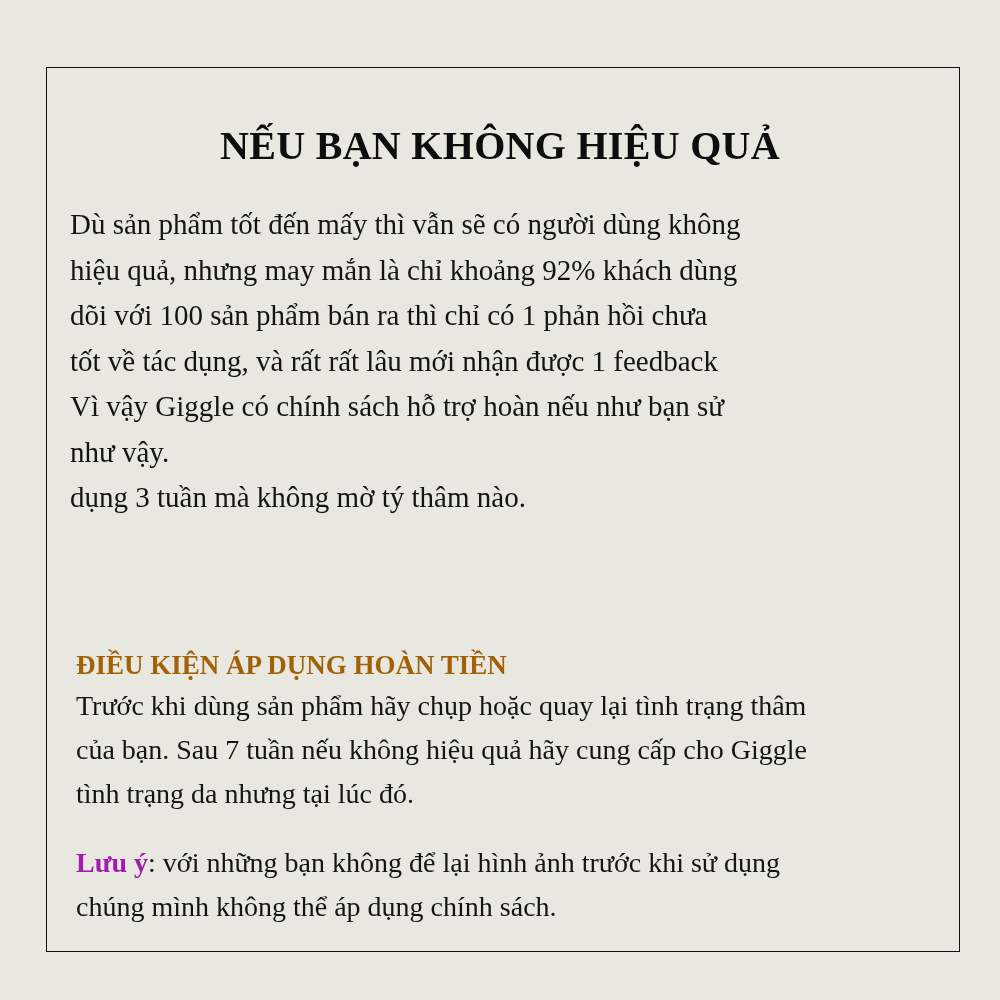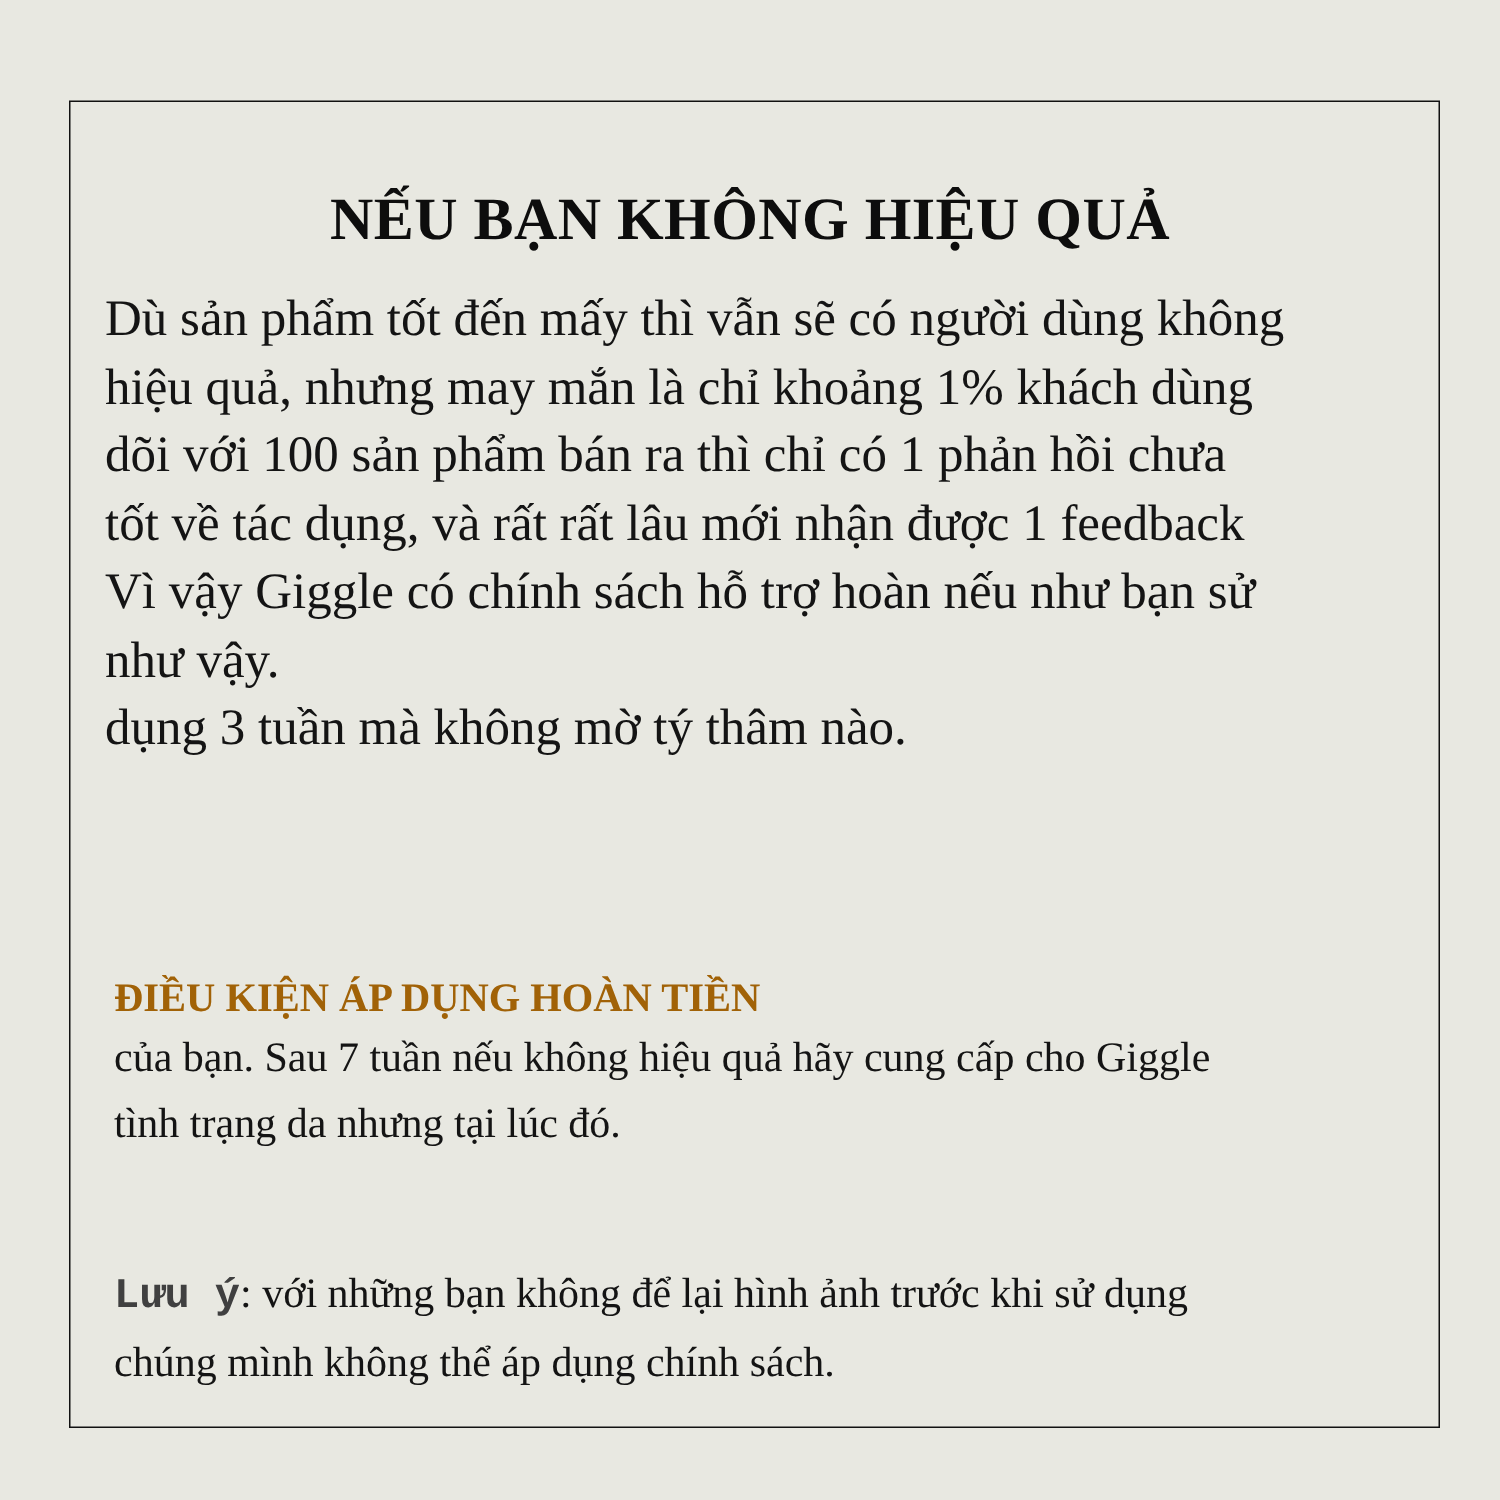--- a/index.html
+++ b/index.html
@@ -35,23 +35,23 @@
       text-align: center;
       font-weight: bold;
       font-size: 40px;
       line-height: 52px;
       letter-spacing: 0.3px;
       color: #0d0d0d;
     }
     .body1 {
       position: absolute;
       left: 70px;
-      top: 190px;
+      top: 202px;
       width: 880px;
-      font-size: 34px;
+      font-size: 29px;
       line-height: 45.5px;
     }
     .body1 .line {
       display: block;
       white-space: nowrap;
     }
     .section-heading {
       position: absolute;
       left: 76px;
       top: 642px;
@@ -76,45 +76,45 @@
     .note {
       position: absolute;
       left: 76px;
       top: 841px;
       width: 890px;
       font-size: 28px;
       line-height: 44px;
     }
     .note .label {
       font-weight: bold;
-      color: #404040;
-      font-family: Liberation Mono, monospace;
+      color: #a21caf;
     }
   </style>
 </head>
 <body>
 
 <div class="page">
   <div class="frame"></div>
 
   <h1 class="title" style="margin:0;">NẾU BẠN KHÔNG HIỆU QUẢ</h1>
 
   <div class="body1">
     <span class="line">Dù sản phẩm tốt đến mấy thì vẫn sẽ có người dùng không</span>
-    <span class="line">hiệu quả, nhưng may mắn là chỉ khoảng 1% khách dùng</span>
+    <span class="line">hiệu quả, nhưng may mắn là chỉ khoảng 92% khách dùng</span>
     <span class="line">dõi với 100 sản phẩm bán ra thì chỉ có 1 phản hồi chưa</span>
     <span class="line">tốt về tác dụng, và rất rất lâu mới nhận được 1 feedback</span>
     <span class="line">Vì vậy Giggle có chính sách hỗ trợ hoàn nếu như bạn sử</span>
     <span class="line">như vậy.</span>
     <span class="line">dụng 3 tuần mà không mờ tý thâm nào.</span>
   </div>
 
   <h2 class="section-heading" style="margin:0;">ĐIỀU KIỆN ÁP DỤNG HOÀN TIỀN</h2>
 
   <div class="body2">
+    <span class="line">Trước khi dùng sản phẩm hãy chụp hoặc quay lại tình trạng thâm</span>
     <span class="line">của bạn. Sau 7 tuần nếu không hiệu quả hãy cung cấp cho Giggle</span>
     <span class="line">tình trạng da nhưng tại lúc đó.</span>
   </div>
 
   <div class="note">
     <span class="line"><span class="label">Lưu ý</span><span>: với những bạn không để lại hình ảnh trước khi sử dụng</span></span>
     <span class="line">chúng mình không thể áp dụng chính sách.</span>
   </div>
 </div>
 

